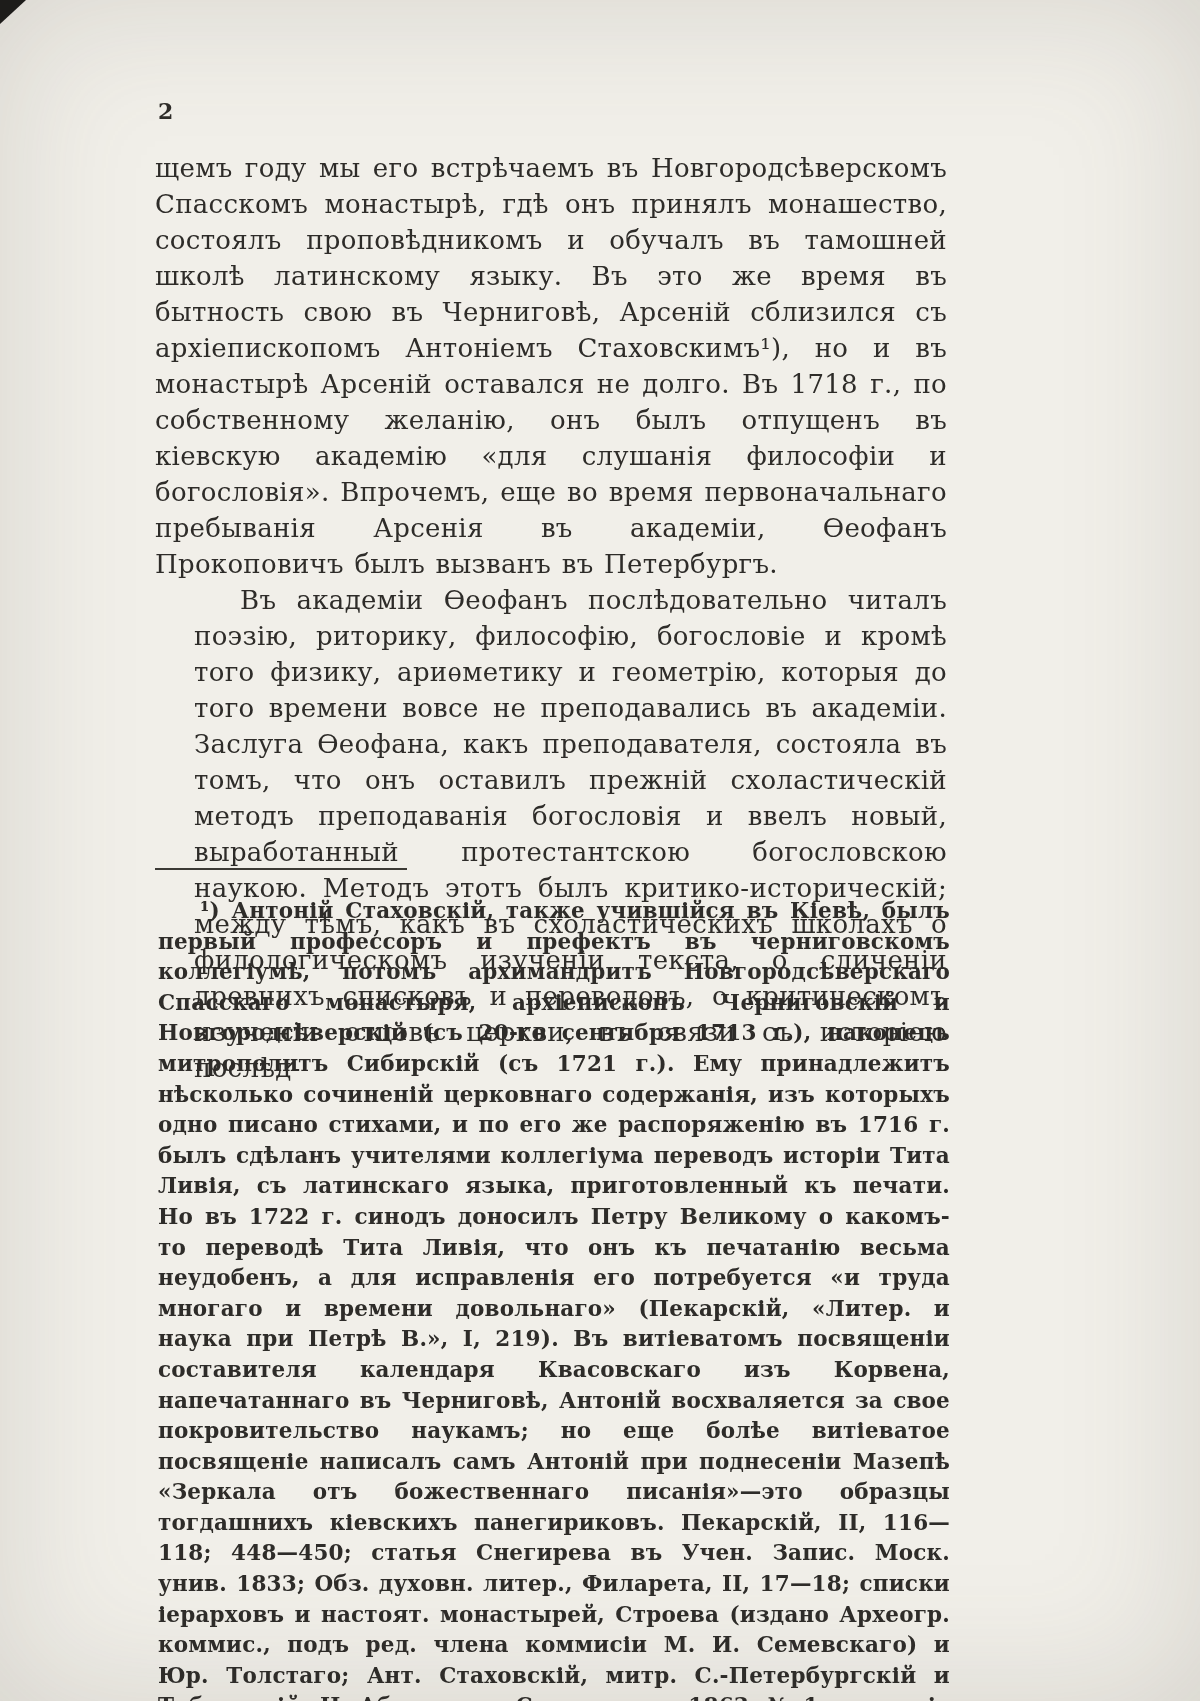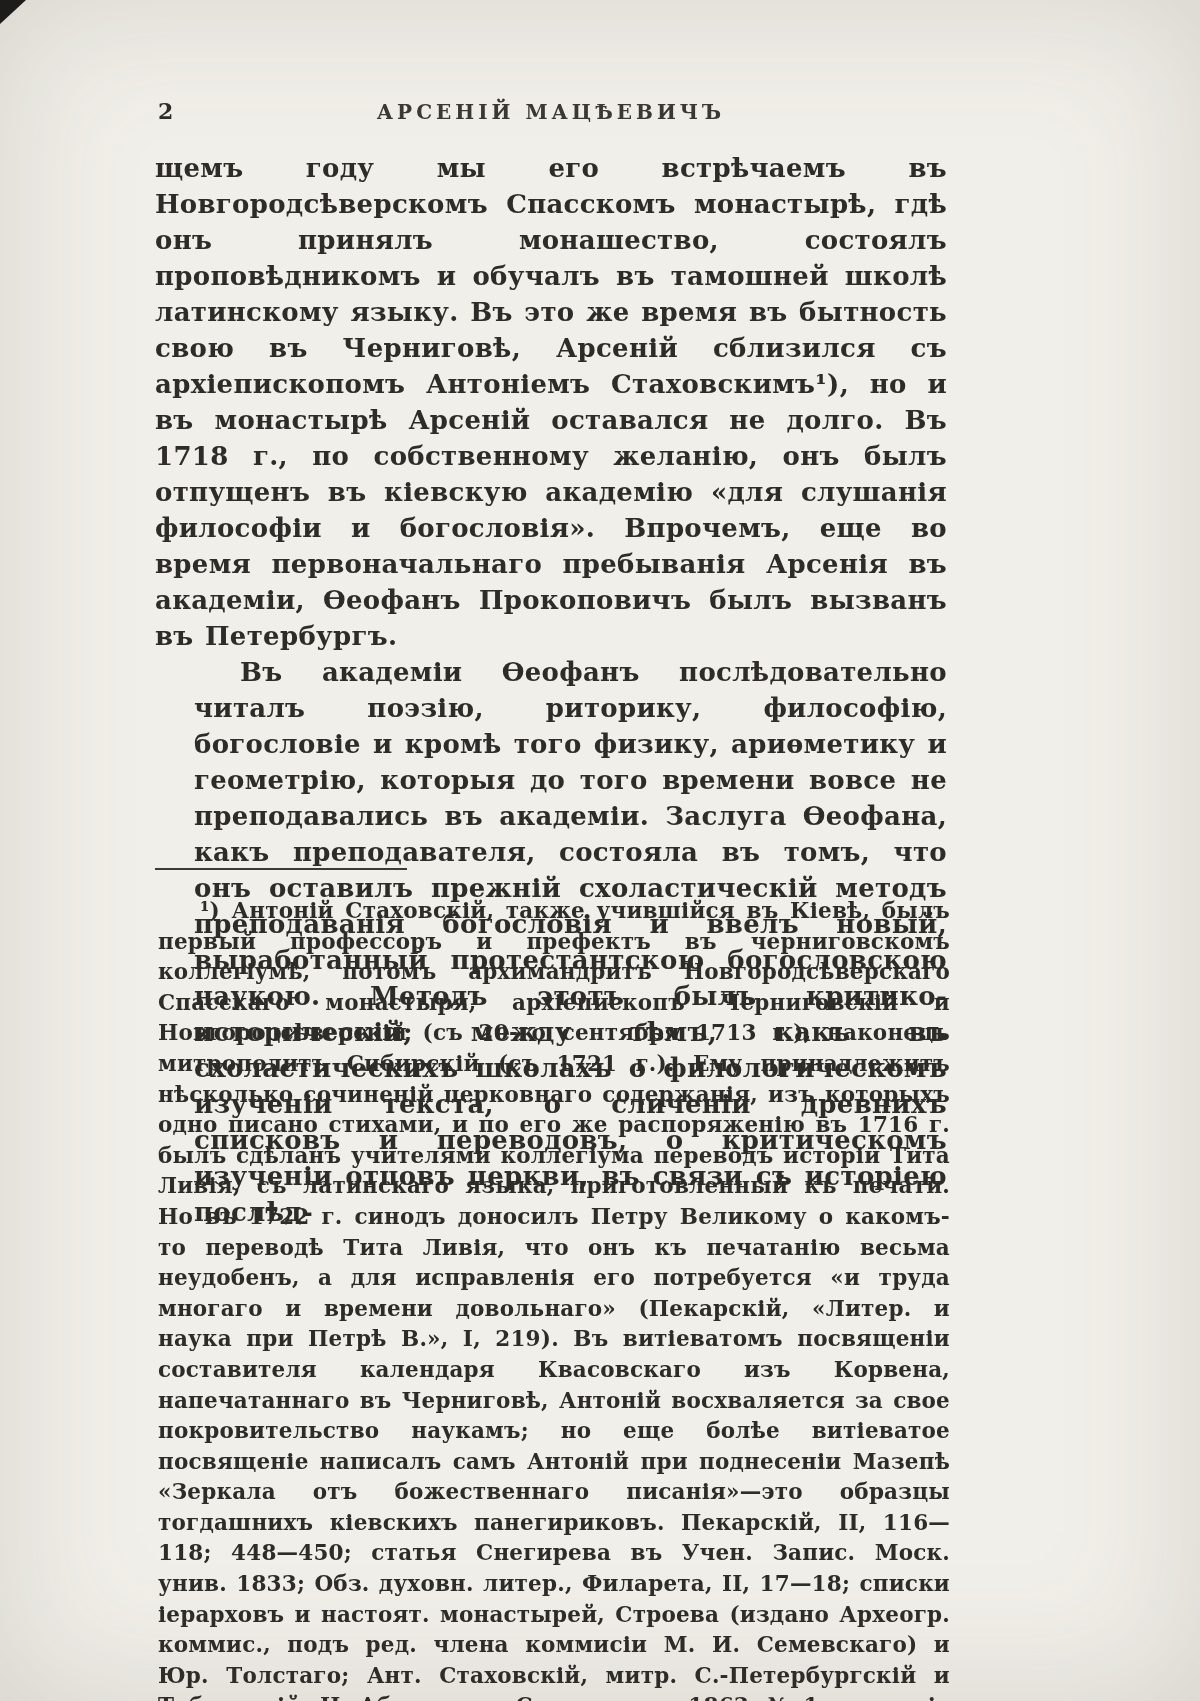--- a/index.html
+++ b/index.html
@@ -46,21 +46,21 @@
     letter-spacing: 4px;
     color: #3a3833;
   }
   .body-text {
     position: absolute;
     top: 150px;
     left: 155px;
     width: 792px;
     font-size: 26px;
     line-height: 36px;
-    font-weight: bold;
+    font-weight: normal;
     text-align: justify;
     letter-spacing: 0.3px;
     word-spacing: 2px;
   }
   .body-text p {
     margin: 0;
   }
   .body-text p.indented {
     text-indent: 46px;
     margin-left: 39px;
@@ -91,21 +91,20 @@
 </style>
 </head>
 <body>
 
 <div class="page">
 
   <div class="corner-artifact"></div>
 
   <div class="page-number">2</div>
 
-  <div class="running-header">АРСЕНІЙ МАЦѢЕВИЧЪ</div>
 
   <div class="body-text">
     <p>щемъ году мы его встрѣчаемъ въ Новгородсѣверскомъ Спасскомъ монастырѣ, гдѣ онъ принялъ монашество, состоялъ проповѣдникомъ и обучалъ въ тамошней школѣ латинскому языку. Въ это же время въ бытность свою въ Черниговѣ, Арсеній сблизился съ архіепископомъ Антоніемъ Стаховскимъ¹), но и въ монастырѣ Арсеній оставался не долго. Въ 1718 г., по собственному желанію, онъ былъ отпущенъ въ кіевскую академію «для слушанія философіи и богословія». Впрочемъ, еще во время первоначальнаго пребыванія Арсенія въ академіи, Ѳеофанъ Прокоповичъ былъ вызванъ въ Петербургъ.</p>
     <p class="indented">Въ академіи Ѳеофанъ послѣдовательно читалъ поэзію, риторику, философію, богословіе и кромѣ того физику, ариѳметику и геометрію, которыя до того времени вовсе не преподавались въ академіи. Заслуга Ѳеофана, какъ преподавателя, состояла въ томъ, что онъ оставилъ прежній схоластическій методъ преподаванія богословія и ввелъ новый, выработанный протестантскою богословскою наукою. Методъ этотъ былъ критико-историческій; между тѣмъ, какъ въ схоластическихъ школахъ о филологическомъ изученіи текста, о сличеніи древнихъ списковъ и переводовъ, о критическомъ изученіи отцовъ церкви, въ связи съ исторіею послѣд-</p>
   </div>
 
   <div class="footnote-rule"></div>
 
   <div class="footnote">
     <p><span>¹) Антоній Стаховскій, также учившійся въ Кіевѣ, былъ первый профессоръ и префектъ въ черниговскомъ коллегіумѣ, потомъ архимандритъ Новгородсѣверскаго Спасскаго монастыря, архіепископъ Черниговскій и Новгородсѣверскій (съ 20-го сентября 1713 г.), наконецъ митрополитъ Сибирскій (съ 1721 г.). Ему принадлежитъ нѣсколько сочиненій церковнаго содержанія, изъ которыхъ одно писано стихами, и по его же распоряженію въ 1716 г. былъ сдѣланъ учителями коллегіума переводъ исторіи Тита Ливія, съ латинскаго языка, приготовленный къ печати. Но въ 1722 г. синодъ доносилъ Петру Великому о какомъ-то переводѣ Тита Ливія, что онъ къ печатанію весьма неудобенъ, а для исправленія его потребуется «и труда многаго и времени довольнаго» (Пекарскій, «Литер. и наука при Петрѣ В.», I, 219). Въ витіеватомъ посвященіи составителя календаря Квасовскаго изъ Корвена, напечатаннаго въ Черниговѣ, Антоній восхваляется за свое покровительство наукамъ; но еще болѣе витіеватое посвященіе написалъ самъ Антоній при поднесеніи Мазепѣ «Зеркала отъ божественнаго писанія»—это образцы тогдашнихъ кіевскихъ панегириковъ. Пекарскій, II, 116—118; 448—450; статья Снегирева въ Учен. Запис. Моск. унив. 1833; Обз. духовн. литер., Филарета, II, 17—18; списки іерарховъ и настоят. монастырей, Строева (издано Археогр. коммис., подъ ред. члена коммисіи М. И. Семевскаго) и Юр. Толстаго; Ант. Стаховскій, митр. С.-Петербургскій и Тобольскій, Н. Абрамова, «Странникъ», 1863, № 1; описаніе Черниговской іерархіи и Ильинскаго монастыря (грамоты и письма Антонія). </span></p>

